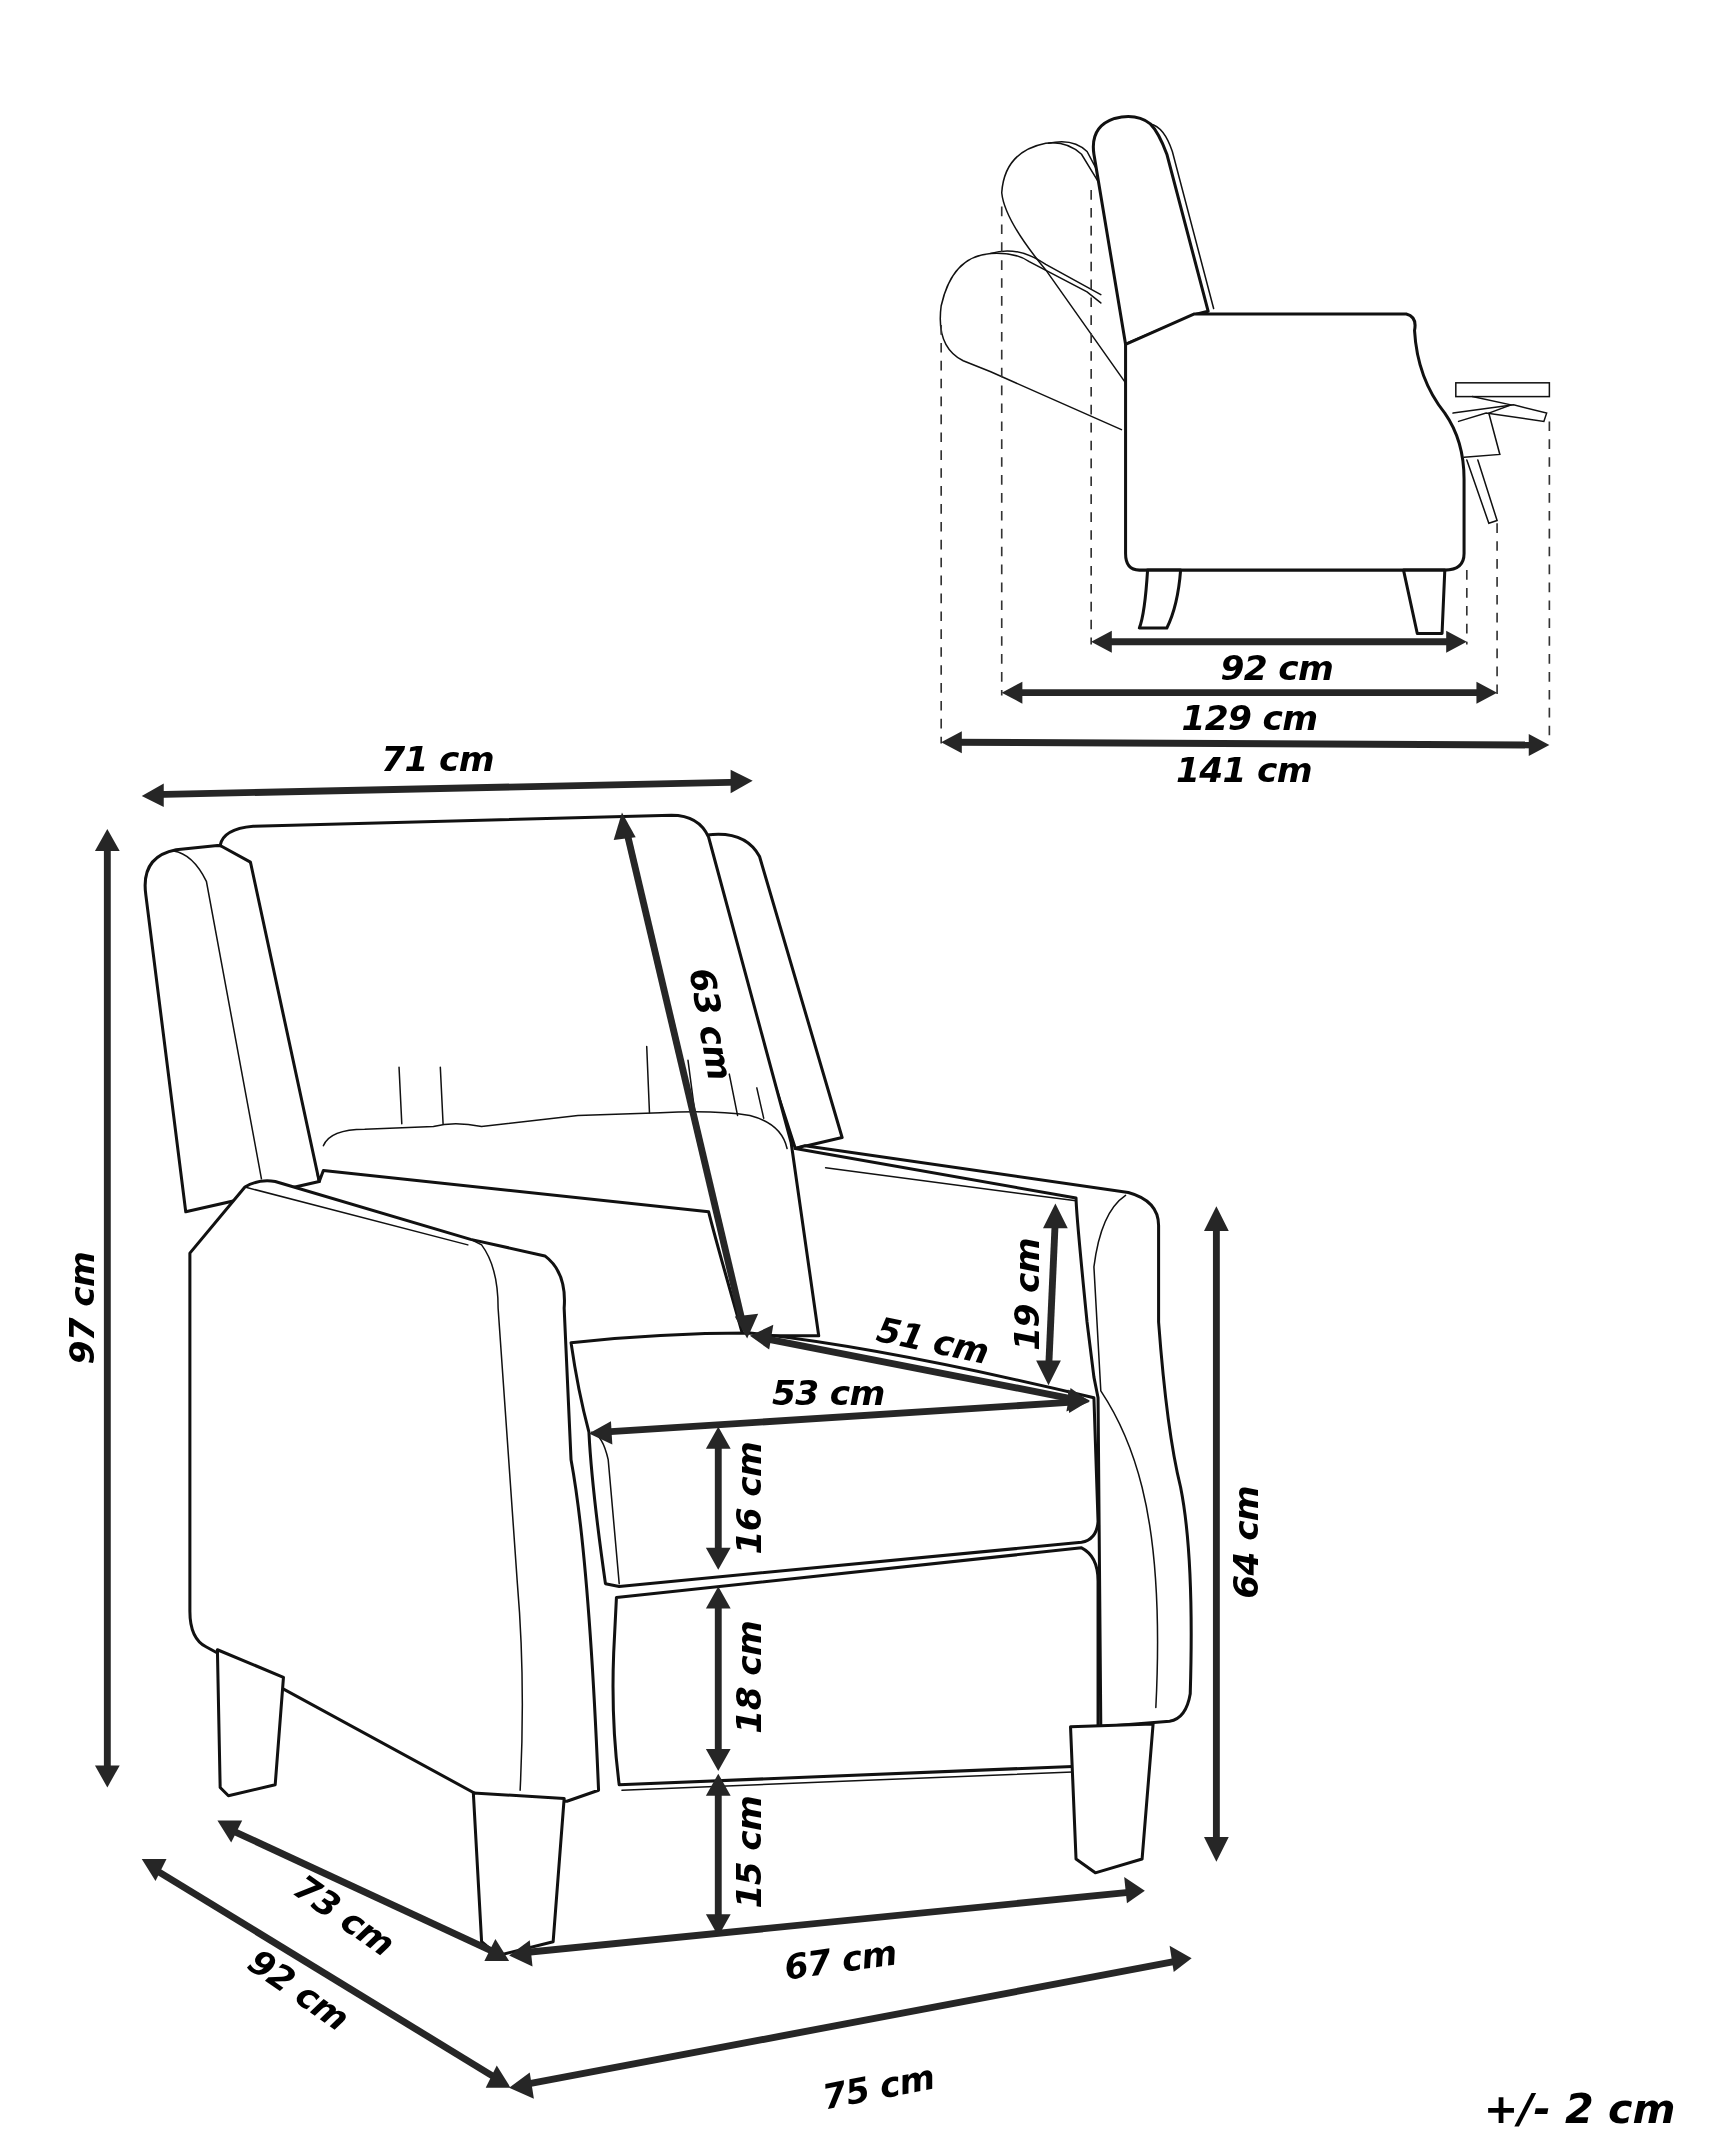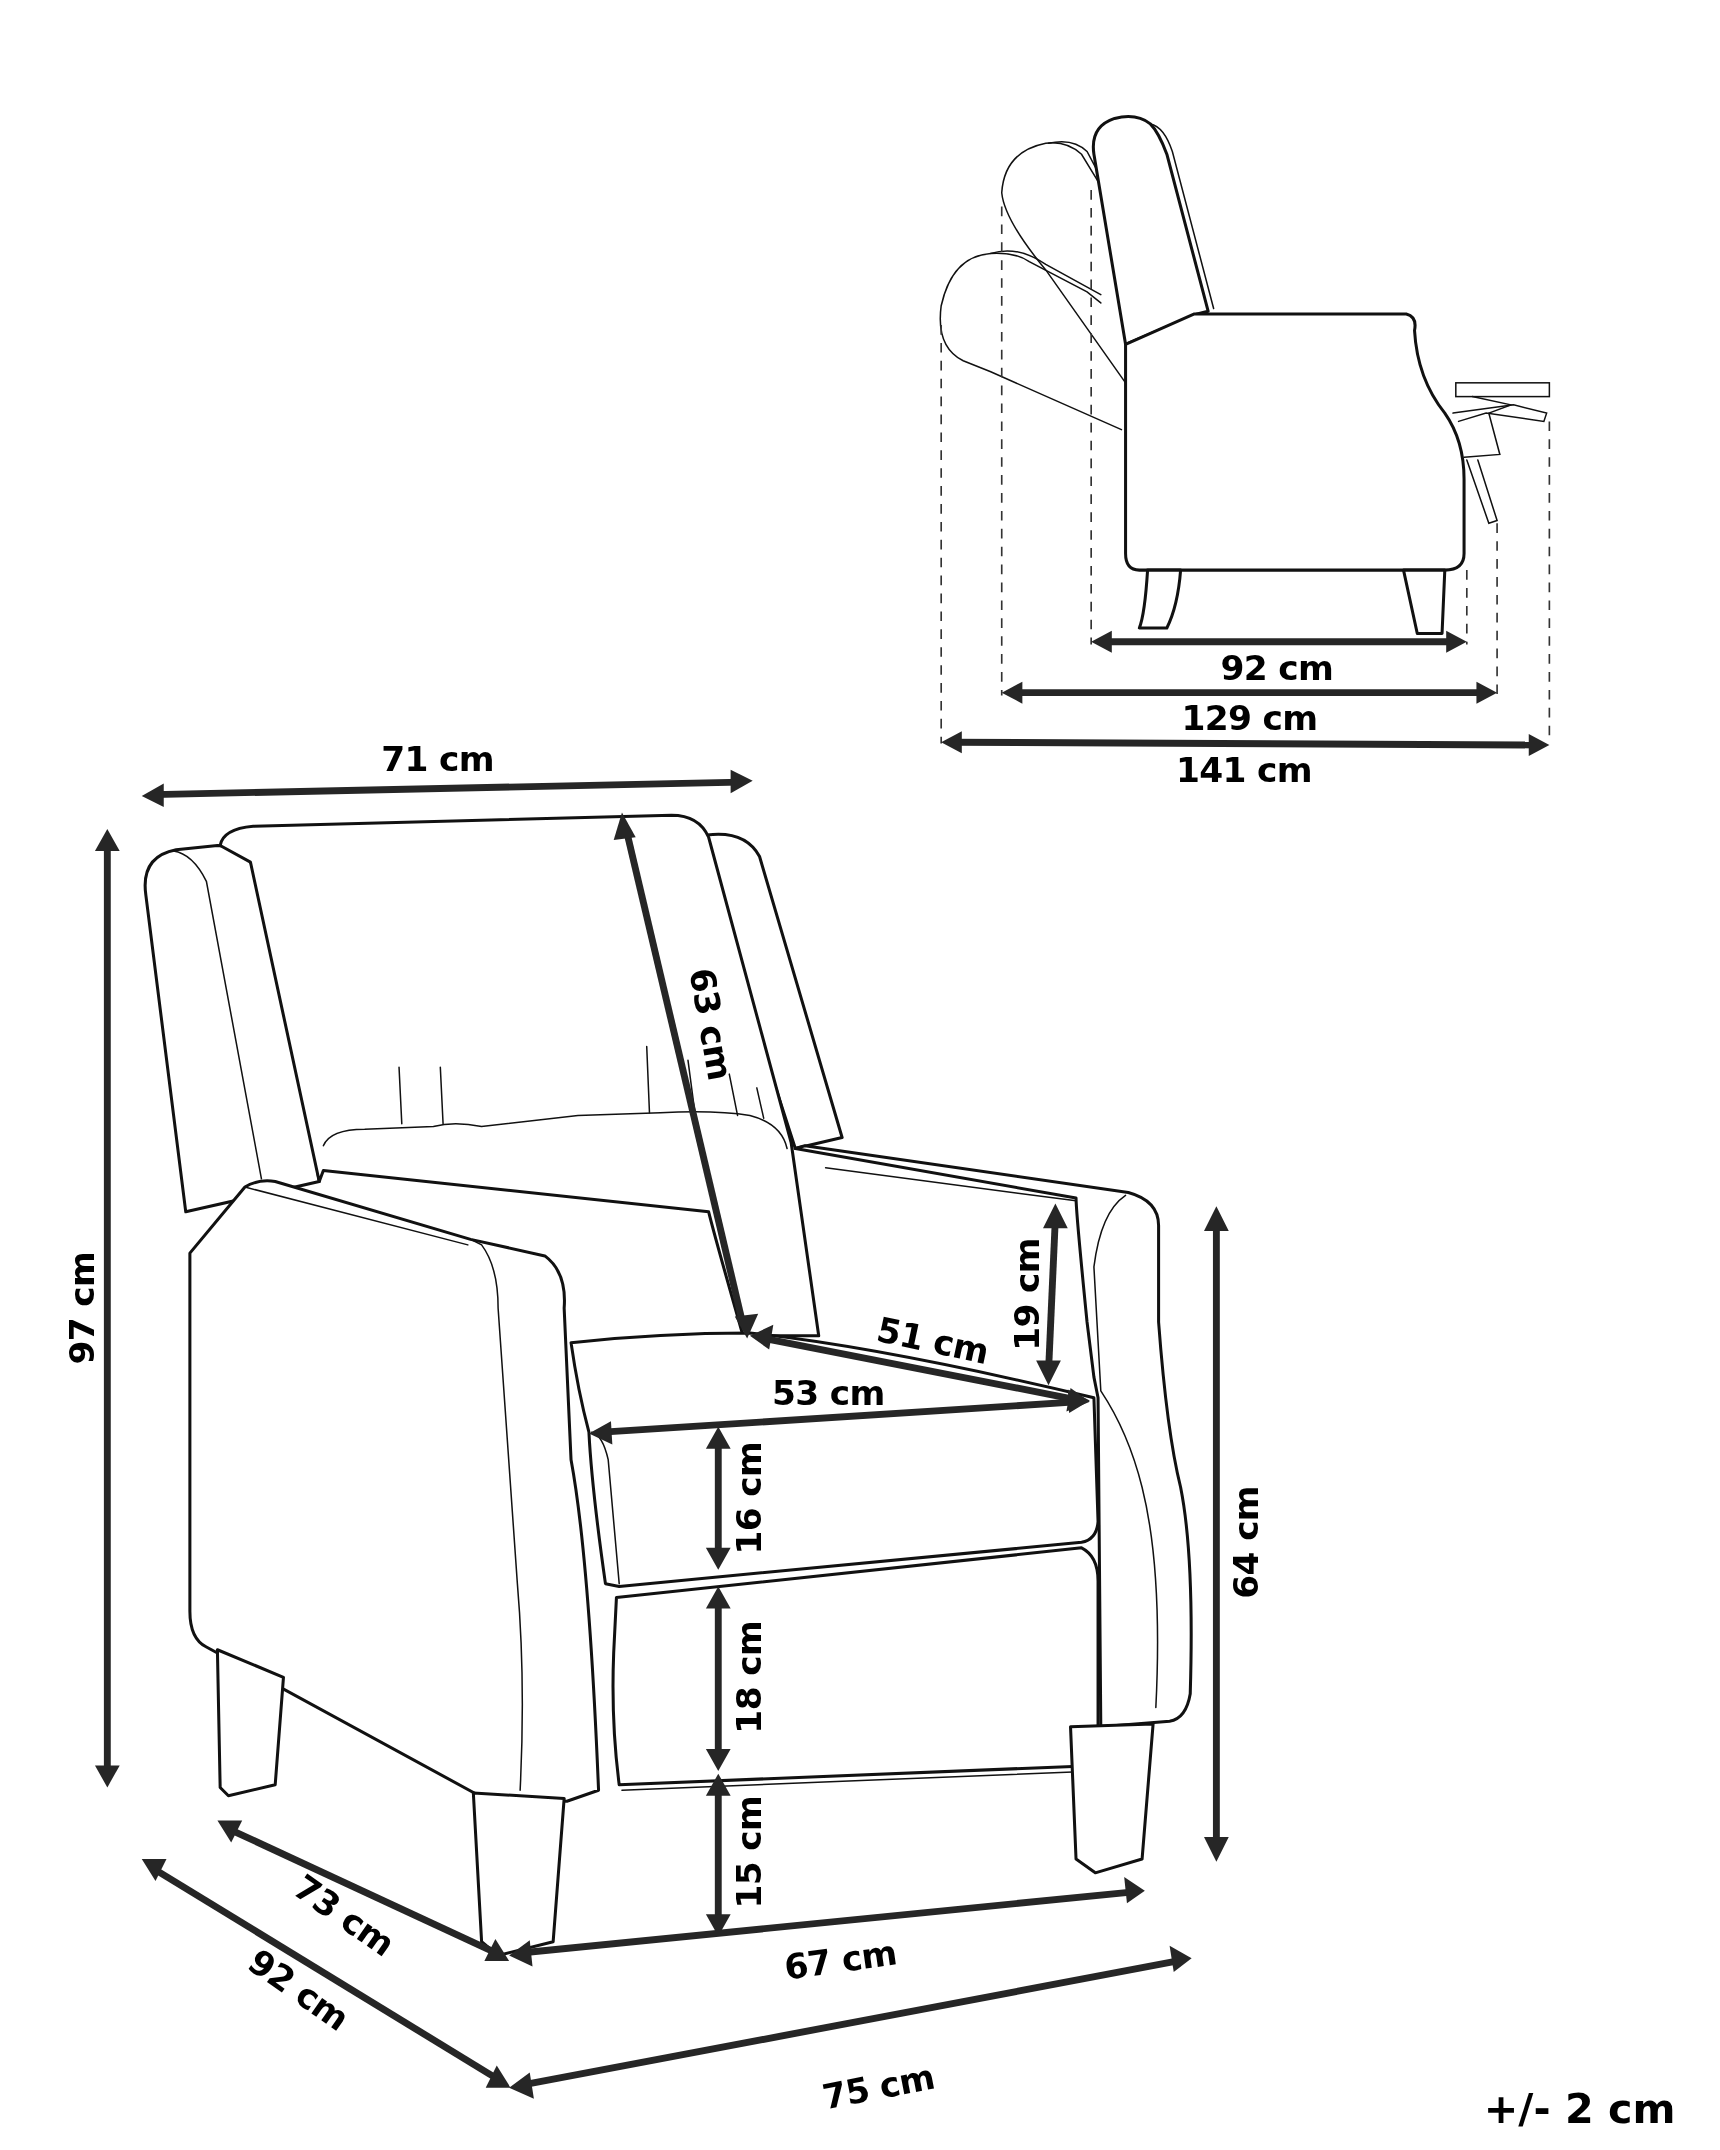--- a/index.html
+++ b/index.html
@@ -1,17 +1,17 @@
 <!DOCTYPE html>
 <html style="font-size:10.8px"><head>
 <meta charset="utf-8">
 <style>
   html, body { margin: 0; padding: 0; background: #ffffff; }
   body { width: 1720px; height: 2151px; overflow: hidden; }
-  #canvas { position: absolute; left: 0; top: 0; width: 1720px; height: 2151px; }
+  #canvas { position: absolute; left: 0; top: 0; width: 1720px; height: 2151px; font-style: italic; }
   svg { width: 1720px; height: 2151px; display: block; }
   .outline { fill: #ffffff; stroke: #111111; stroke-width: 2.2; stroke-linejoin: round; stroke-linecap: round; }
   .thin { fill: none; stroke: #111111; stroke-width: 1.1; stroke-linecap: round; }
   .dash { fill: none; stroke: #333333; stroke-width: 1.2; stroke-dasharray: 7 6; }
   .dim { fill: none; stroke: #262626; stroke-width: 5; stroke-linecap: butt; }
   .head { fill: #262626; stroke: none; }
   .lbl { font-family: "DejaVu Sans", sans-serif; font-weight: bold; fill: #000000; font-size: 25px; letter-spacing: -0.5px; }
   .tol { font-family: "DejaVu Sans", sans-serif; font-weight: bold; fill: #000000; font-size: 30px; }
 </style>
 </head>

